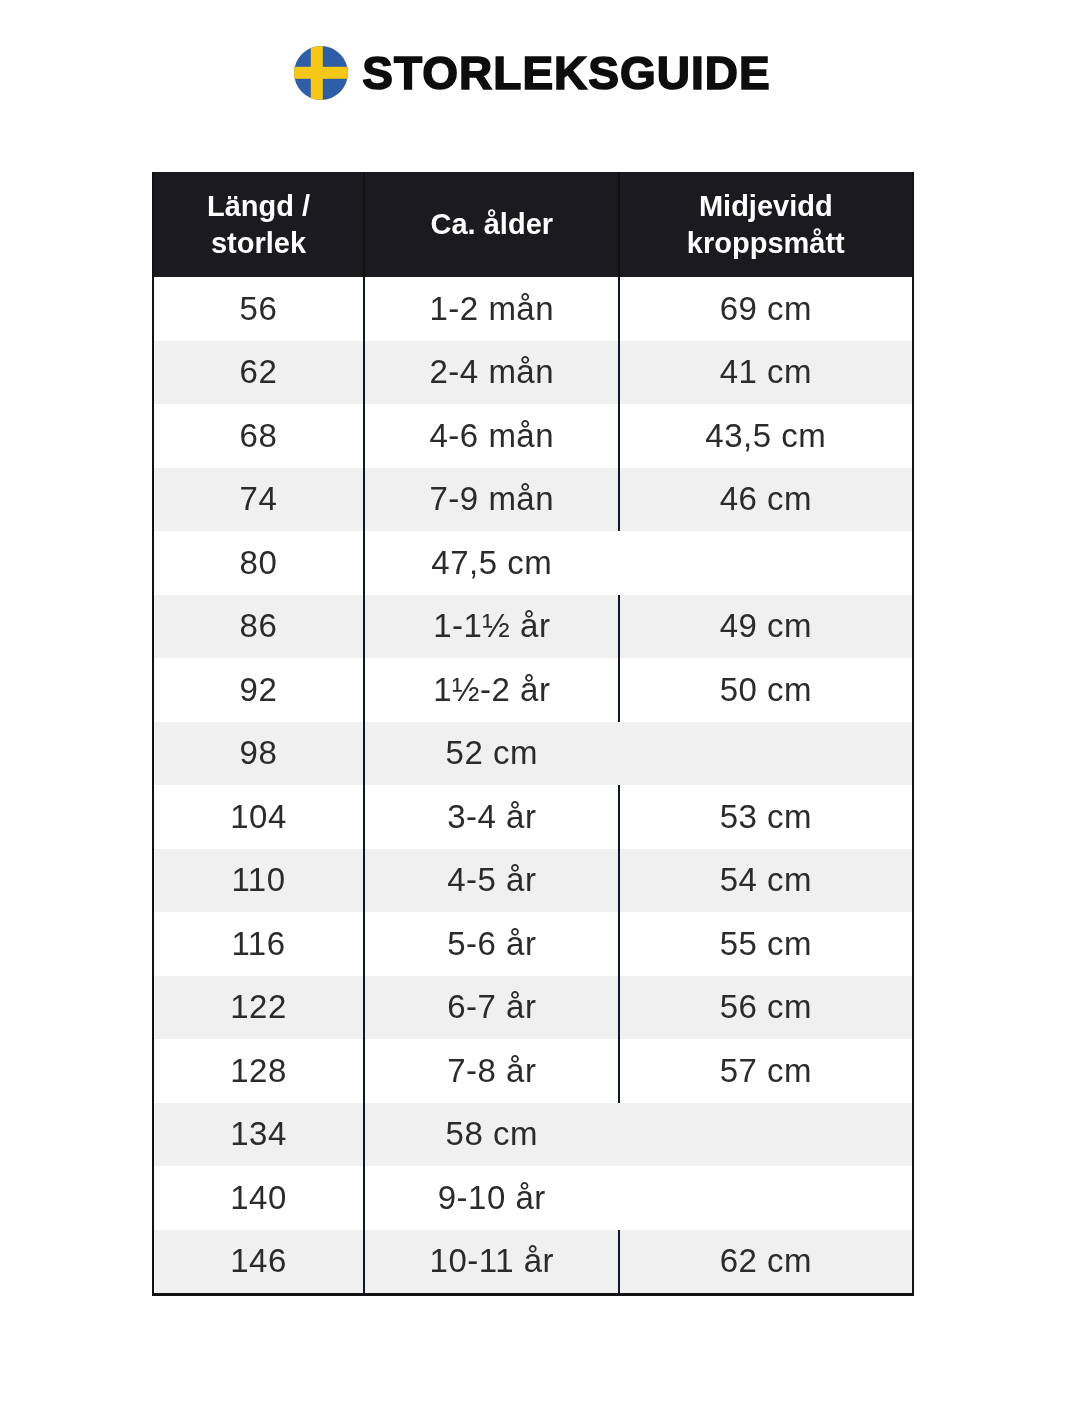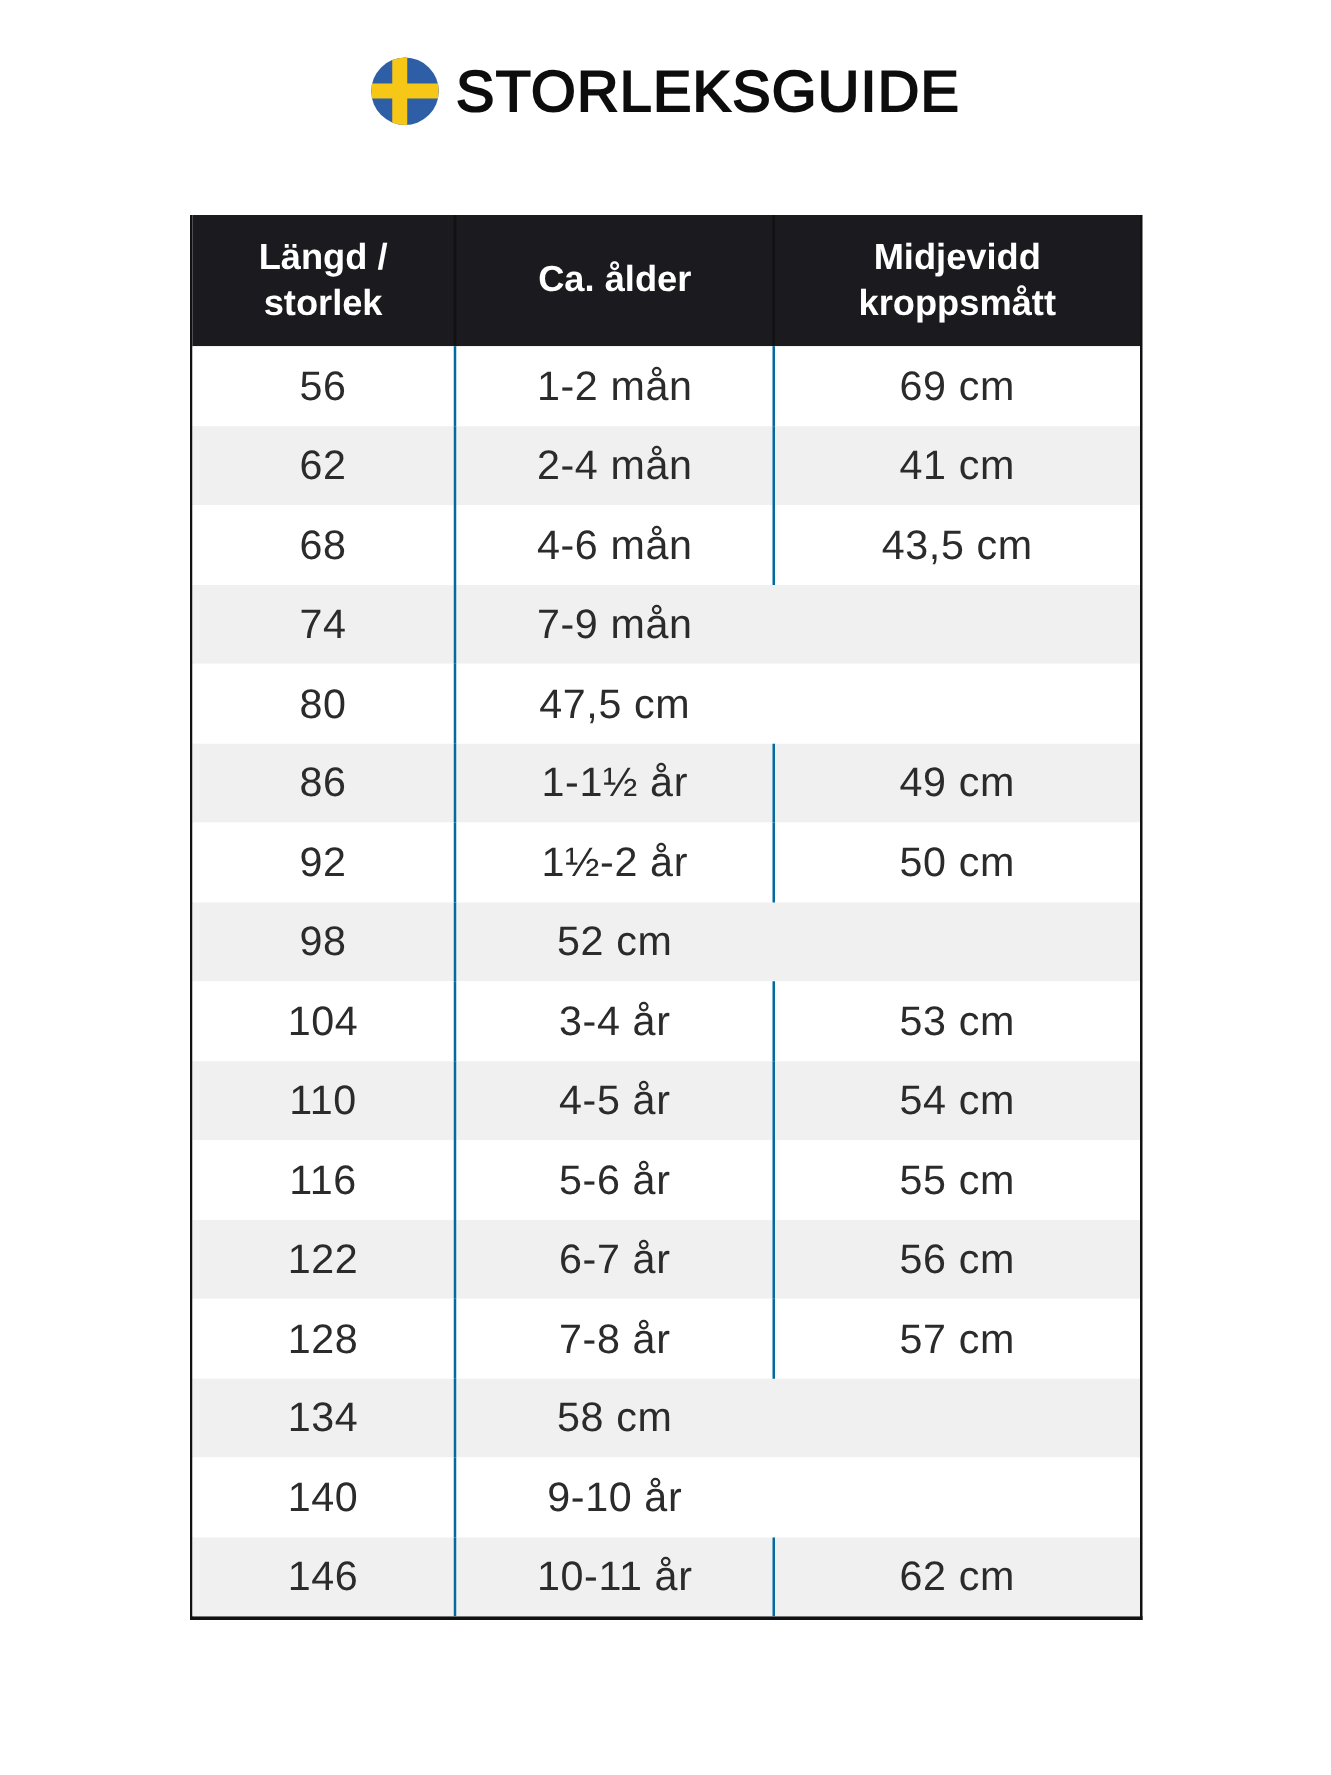--- a/index.html
+++ b/index.html
@@ -49,21 +49,21 @@
     position: absolute;
     top: 50%;
     left: 0;
     width: 100%;
     height: 23%;
     background: #F6C716;
     transform: translateY(-50%);
   }
   .page-title {
     font-size: 46px;
-    font-weight: 400;
+    font-weight: 700;
     color: #0d0d0d;
     letter-spacing: 1px;
     -webkit-text-stroke: 1.6px #0d0d0d;
     line-height: 1;
     white-space: nowrap;
   }
 
   
   .size-table {
     width: 762px;
@@ -103,21 +103,21 @@
   }
   .tr:nth-child(even) { background: #F0F0F0; }
   .td {
     display: flex;
     align-items: center;
     justify-content: center;
     text-align: center;
     font-size: 33px;
     font-weight: 400;
     color: #2b2b2b;
-    border-left: 2px solid #0369a1;
+    border-left: 2px solid #0f172a;
     box-sizing: border-box;
     letter-spacing: 0.5px;
   }
   .td:first-child { border-left: none; }
 </style>
 </head>
 <body>
 
 <div class="page">
 
@@ -149,20 +149,21 @@
 
   <div class="tr">
     <div class="td">68</div>
     <div class="td">4-6 mån</div>
     <div class="td">43,5 cm</div>
   </div>
 
   <div class="tr">
     <div class="td">74</div>
     <div class="td">7-9 mån</div>
+    <div class="td">46 cm</div>
   </div>
 
   <div class="tr">
     <div class="td">80</div>
     <div class="td">47,5 cm</div>
   </div>
 
   <div class="tr">
     <div class="td">86</div>
     <div class="td">1-1½ år</div>

